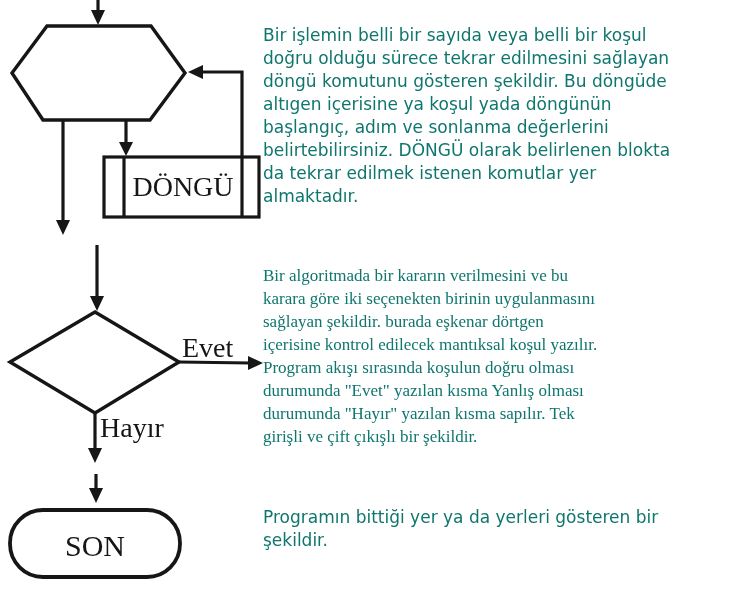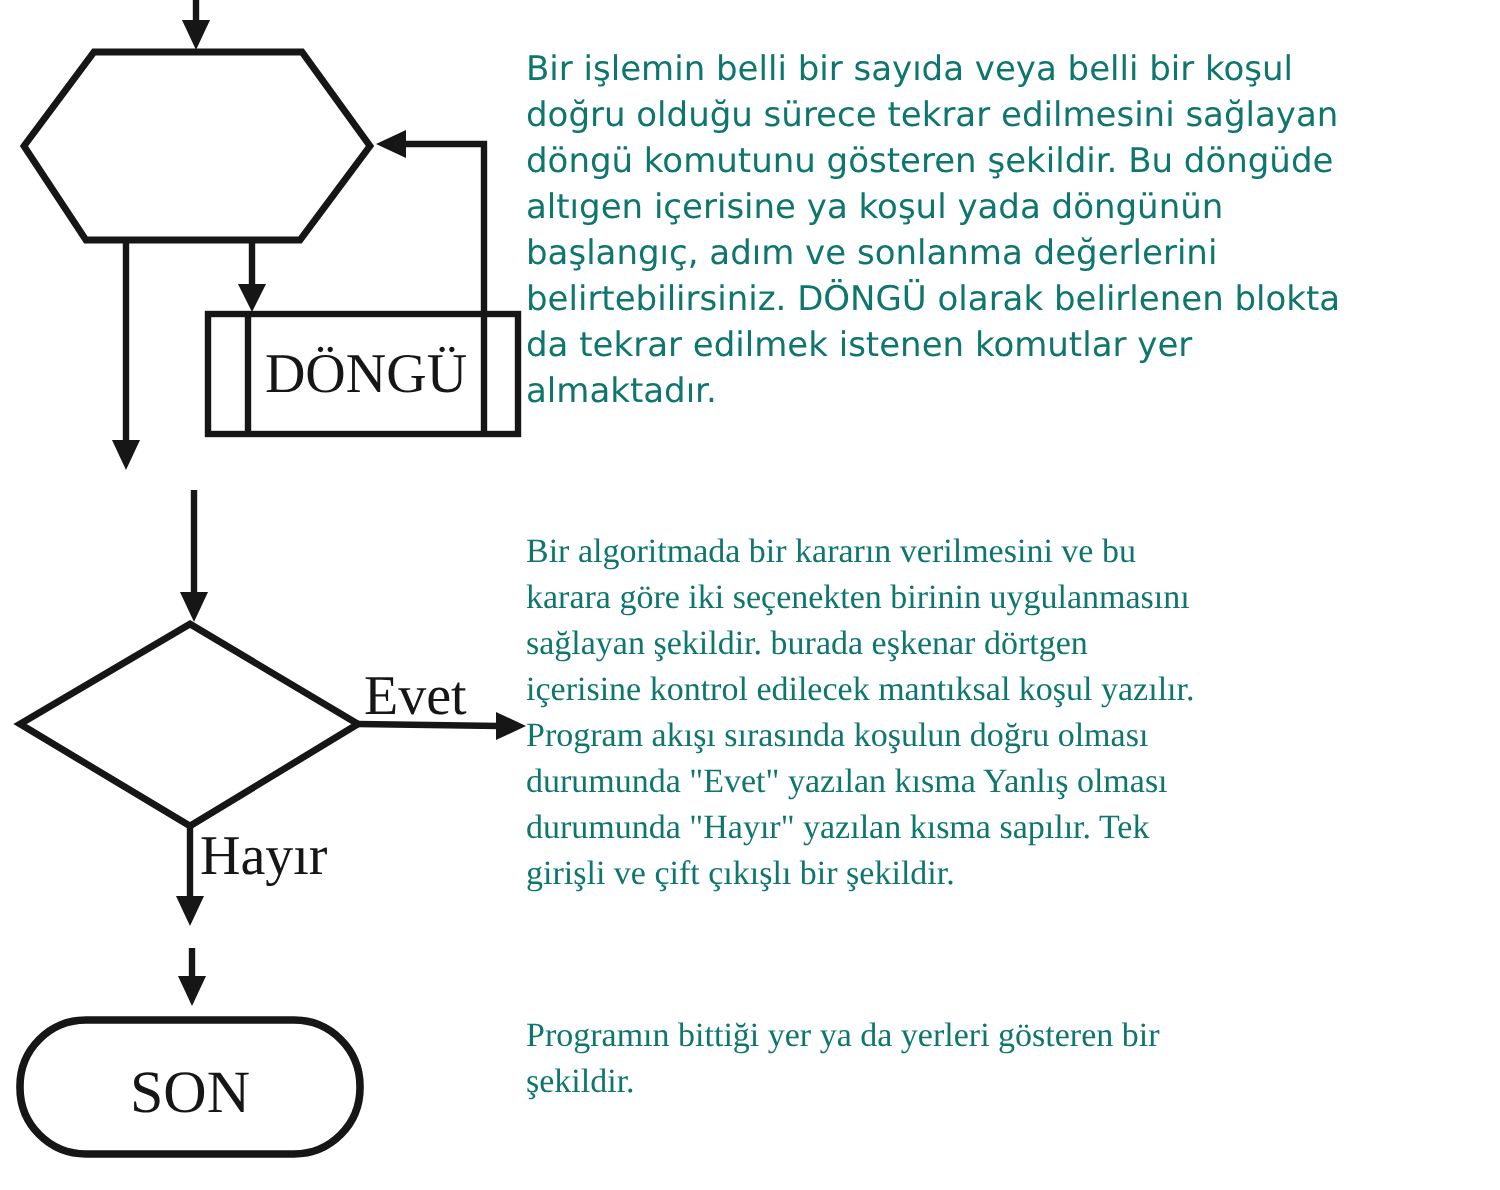--- a/index.html
+++ b/index.html
@@ -5,21 +5,21 @@
   html,body{margin:0;padding:0;background:#ffffff;}
   .page{position:relative;width:750px;height:595px;background:#ffffff;overflow:hidden;
         font-family:"DejaVu Sans", sans-serif;}
   .flowchart{position:absolute;left:0;top:0;}
   .para{position:absolute;left:263px;width:487px;
         font-family:"DejaVu Sans", sans-serif;
         font-size:17px;line-height:23px;color:#0f766e;
         white-space:pre;overflow:hidden;letter-spacing:0px;}
   .p1{top:24px;}
   .p2{top:264px;font-family:Liberation Serif, serif;}
-  .p3{top:506px;font-family:Liberation Serif, serif;}
+  .p3{top:506px;}
   .shape-label{font-family:"Liberation Serif","DejaVu Serif",serif;fill:#161616;}
 </style>
 </head>
 <body>
 
 <div class="page">
 
   <svg class="flowchart" width="270" height="595" viewBox="0 0 270 595">
 
     <g>

